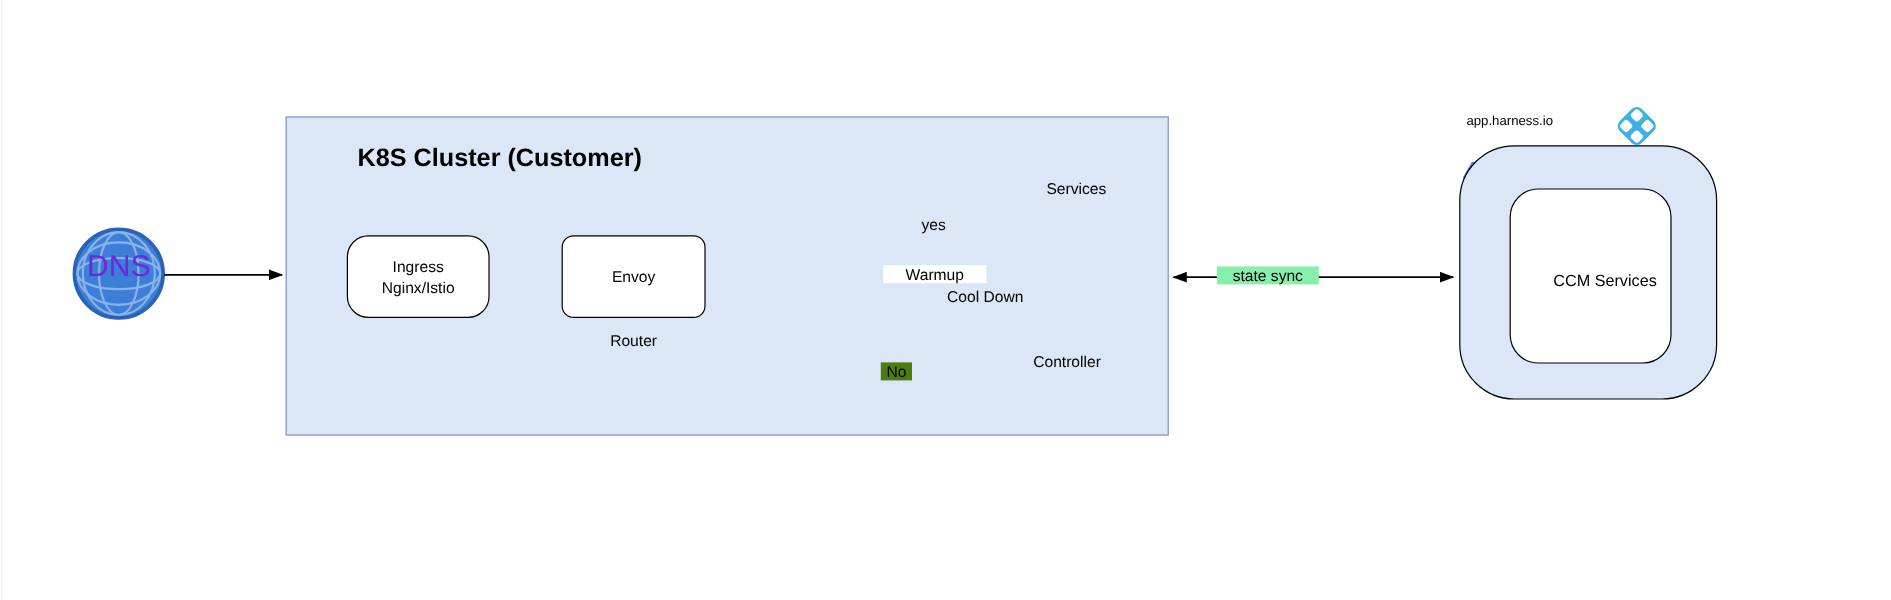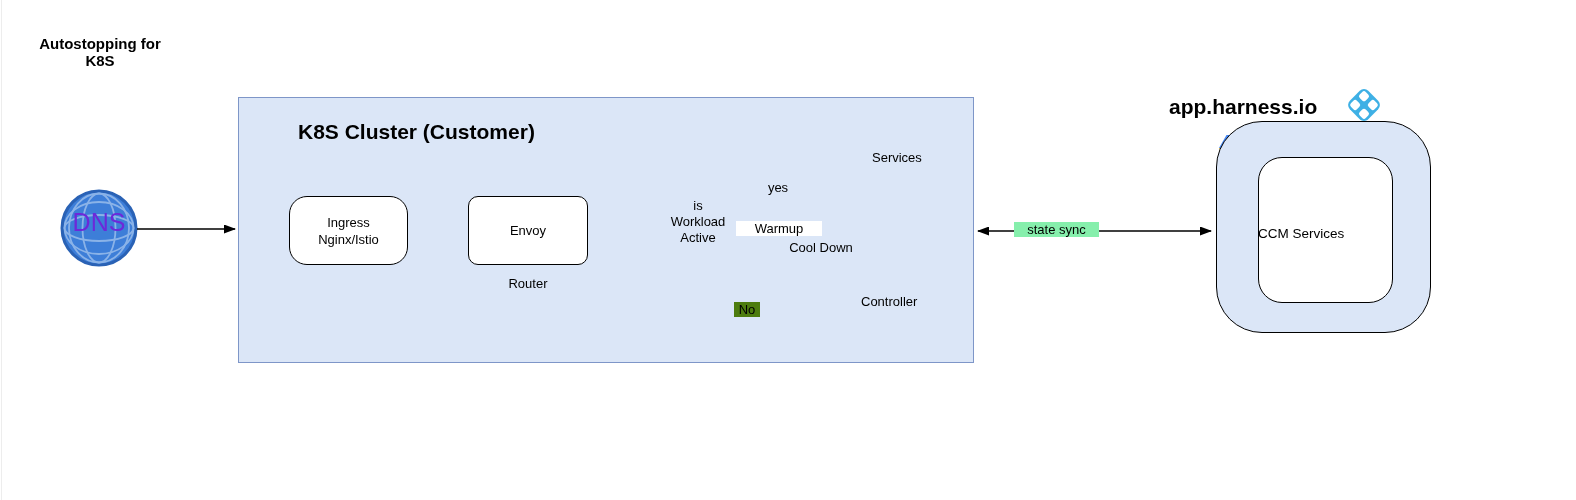--- a/index.html
+++ b/index.html
@@ -22,24 +22,24 @@
   .router-caption{left:468px;top:276px;width:120px;}
   .diamond-label{left:648px;top:198px;width:100px;text-align:center;font-size:13px;line-height:16px;}
   .lbl{font-size:13px;}
   .yes-label{left:760px;top:180px;width:36px;text-align:center;}
   .no-label{left:734px;top:302px;width:26px;text-align:center;background:#4d7c0f;}
   .warmup-label{left:736px;top:221px;width:86px;text-align:center;background:#fff;}
   .cooldown-label{left:770px;top:240px;width:102px;text-align:center;}
   .services-label{left:872px;top:150px;}
   .controller-label{left:861px;top:294px;}
   .sync-label{left:1014px;top:222px;width:85px;text-align:center;background:#86efac;}
-  .harness-title{left:1169px;top:95px;font-weight:bold;font-size:21px;}
+  .harness-title{left:1222px;top:95px;font-weight:normal;font-size:11px;}
   .harness-box{left:1216px;top:121px;width:215px;height:212px;background:#dbe6f7;border:1.5px solid #000;border-radius:46px;box-sizing:border-box;}
   .ccm-box{left:1258px;top:157px;width:135px;height:146px;background:#fff;border:1px solid #000;border-radius:24px;box-sizing:border-box;}
-  .ccm-label{left:1258px;top:226px;width:159px;font-size:13.5px;}
+  .ccm-label{left:1258px;top:226px;width:159px;text-align:center;font-size:13.5px;}
 </style>
 </head>
 <body>
 
 <div class="stage">
   <div class="edge-line"></div>
 
   <svg class="svg-layer" width="1576" height="500" viewBox="0 0 1576 500">
     <defs>
       <marker id="arrowE" viewBox="0 0 12 9" refX="11" refY="4.5" markerWidth="12" markerHeight="9" orient="auto-start-reverse" markerUnits="userSpaceOnUse">
@@ -118,47 +118,38 @@
       <circle cx="0" cy="0" r="7.2" fill="#fff"></circle>
       <circle cx="0" cy="0" r="3.2" fill="#fff" stroke="#c0c5c9" stroke-width="1.4"></circle>
     </g>
 
     <g>
       <rect x="1268" y="169" width="28" height="28" rx="7" fill="#326ce5"></rect>
       <use href="#wheel" transform="translate(1282,183) scale(0.85)"></use>
     </g>
   </svg>
 
-  <div class="abs diagram-title">
-    <span style="display:block">Autostopping for</span>
-    <span style="display:block">K8S</span>
-  </div>
 
   <div class="abs dns-label">DNS</div>
 
   <div class="abs cluster-box"></div>
   <div class="abs cluster-title">K8S Cluster (Customer)</div>
 
   <div class="abs node-box ingress-box">
     <div>
       <span style="display:block">Ingress</span>
       <span style="display:block">Nginx/Istio</span>
     </div>
   </div>
 
   <div class="abs node-box envoy-box">
     <span>Envoy</span>
   </div>
   <div class="abs caption router-caption">Router</div>
 
-  <div class="abs diamond-label">
-    <span style="display:block">is</span>
-    <span style="display:block">Workload</span>
-    <span style="display:block">Active</span>
-  </div>
 
   <div class="abs lbl yes-label">yes</div>
   <div class="abs lbl no-label">No</div>
   <div class="abs lbl warmup-label">Warmup</div>
   <div class="abs lbl cooldown-label">Cool Down</div>
   <div class="abs lbl services-label">Services</div>
   <div class="abs lbl controller-label">Controller</div>
   <div class="abs lbl sync-label">state sync</div>
 
   <div class="abs harness-title">app.harness.io</div>

